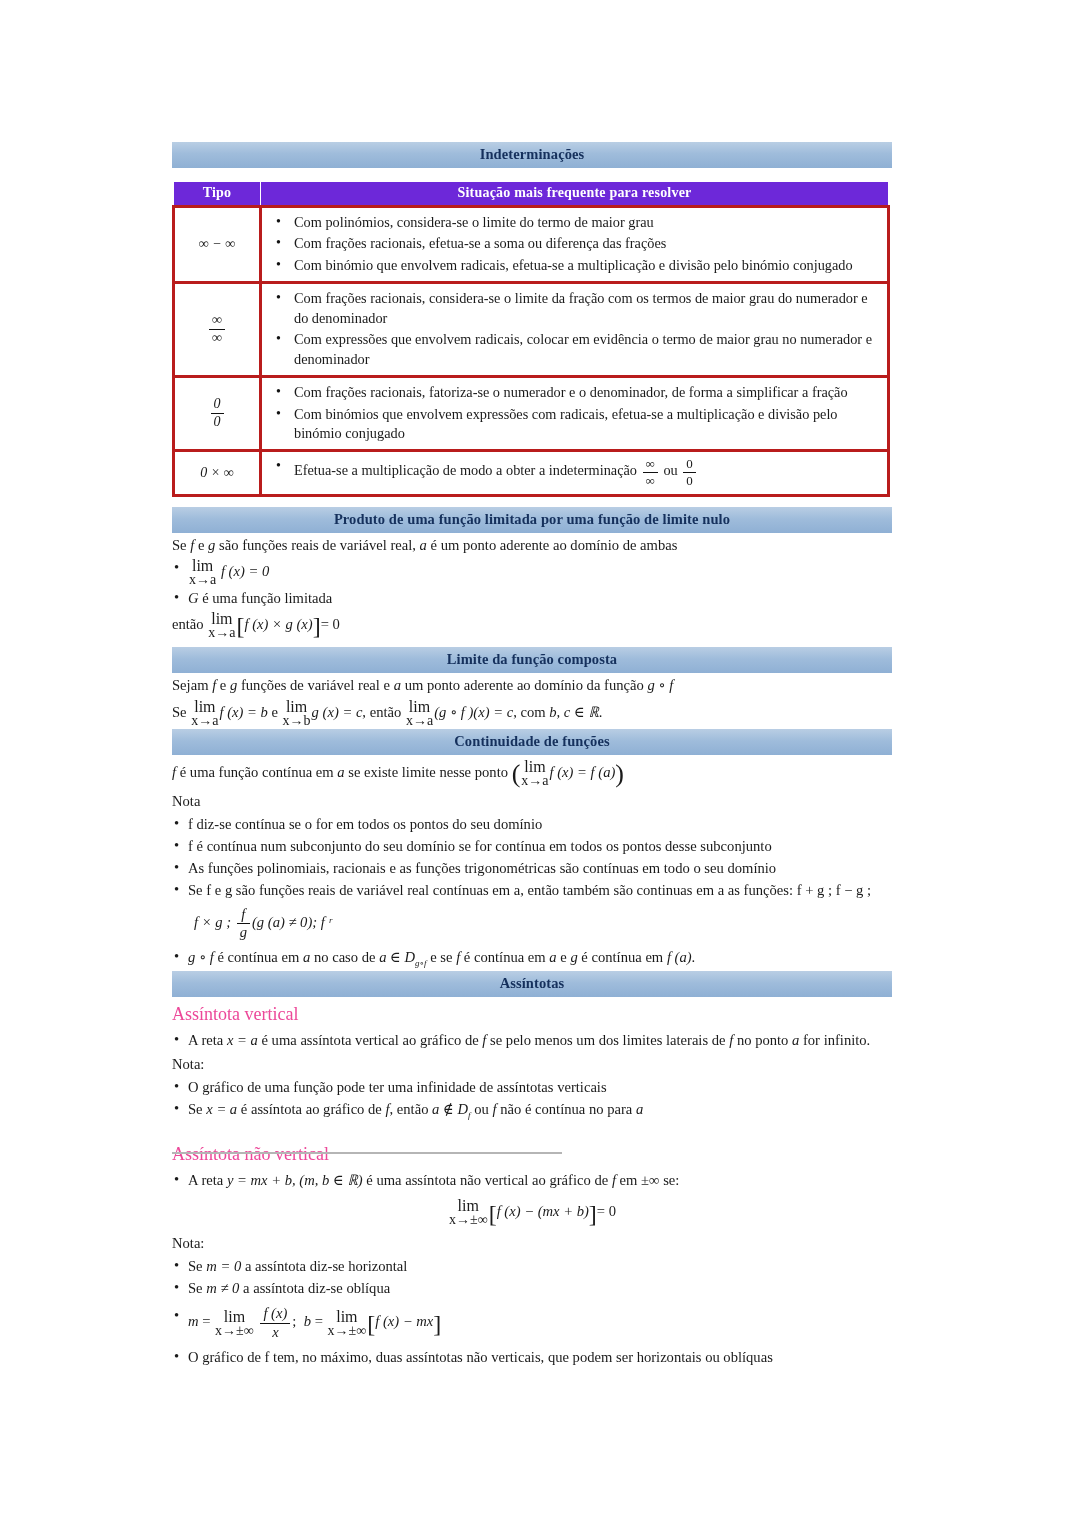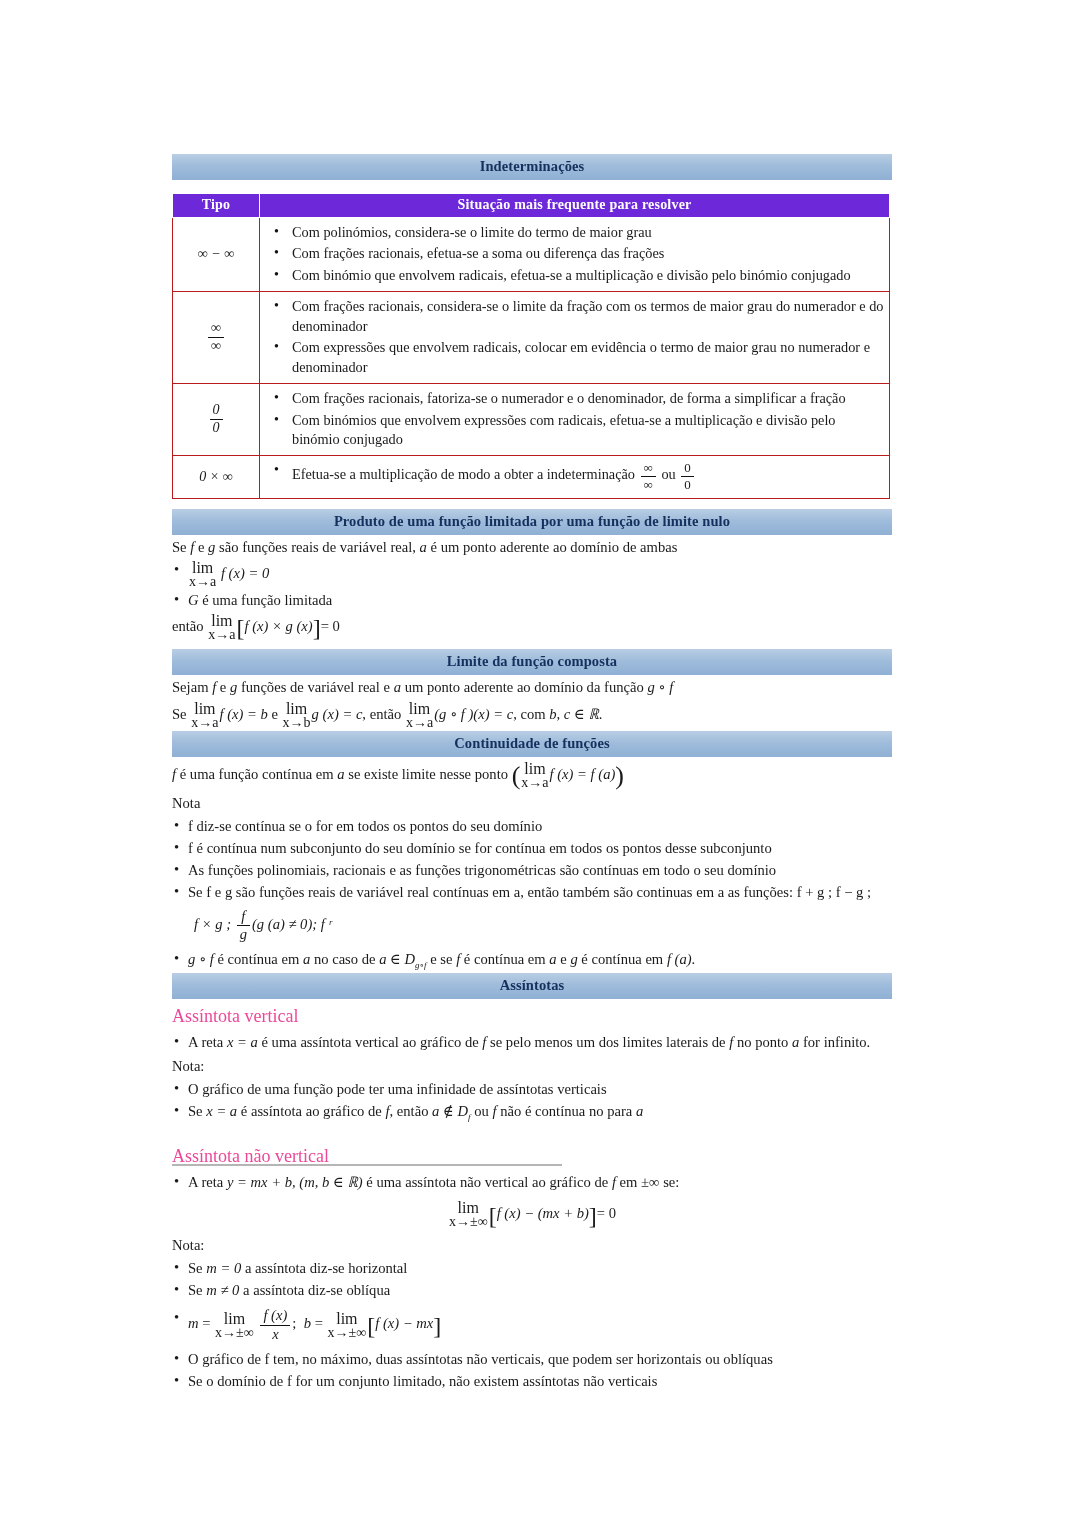--- a/index.html
+++ b/index.html
@@ -10,21 +10,21 @@
   body {
     width: 1080px;
     height: 1525px;
     font-family: "Liberation Serif", "DejaVu Serif", serif;
     color: #1a1a1a;
     position: relative;
     overflow: hidden;
   }
   .page {
     position: absolute;
-    left: 0; top: 12px;
+    left: 0; top: 0;
     width: 1080px;
     height: 1331px;
   }
   .content {
     position: absolute;
     left: 172px;
     top: 142px;
     width: 720px;
   }
 
@@ -52,21 +52,21 @@
     color: #ffffff;
     font-weight: bold;
     font-size: 14px;
     text-align: center;
     padding: 3px 0 4px 0;
     border: 1px solid #ffffff;
     letter-spacing: 0.2px;
   }
   table.indet th.thead-cell.tipo { width: 86px; }
   table.indet td {
-    border: 1px solid #b91c1c;
+    border: 3px solid #b91c1c;
     vertical-align: middle;
     padding: 5px 4px 6px 4px;
     font-size: 14px;
     margin-top: 27px;
   }
   table.indet td.type-cell {
     width: 86px;
     text-align: center;
     font-style: italic;
     font-size: 14px;
@@ -412,20 +412,19 @@
             <span class="den mi">x</span>
           </span><span>;</span>
           &nbsp;<span class="mi">b</span>
           <span>=</span>
           <span class="lim">
             <span class="limtop">lim</span>
             <span class="limsub">x→±∞</span>
           </span><span class="bigbrk">[</span><span class="mi">f (x) − mx</span><span class="bigbrk">]</span>
         </li>
         <li>O gráfico de f tem, no máximo, duas assíntotas não verticais, que podem ser horizontais ou oblíquas</li>
-        <li>Se o domínio de f for um conjunto limitado, não existem assíntotas não verticais</li>
       </ul>
     </div>
 
   </div>
 
   <div class="bottom-rule"></div>
 </div>
 
 </body></html>

